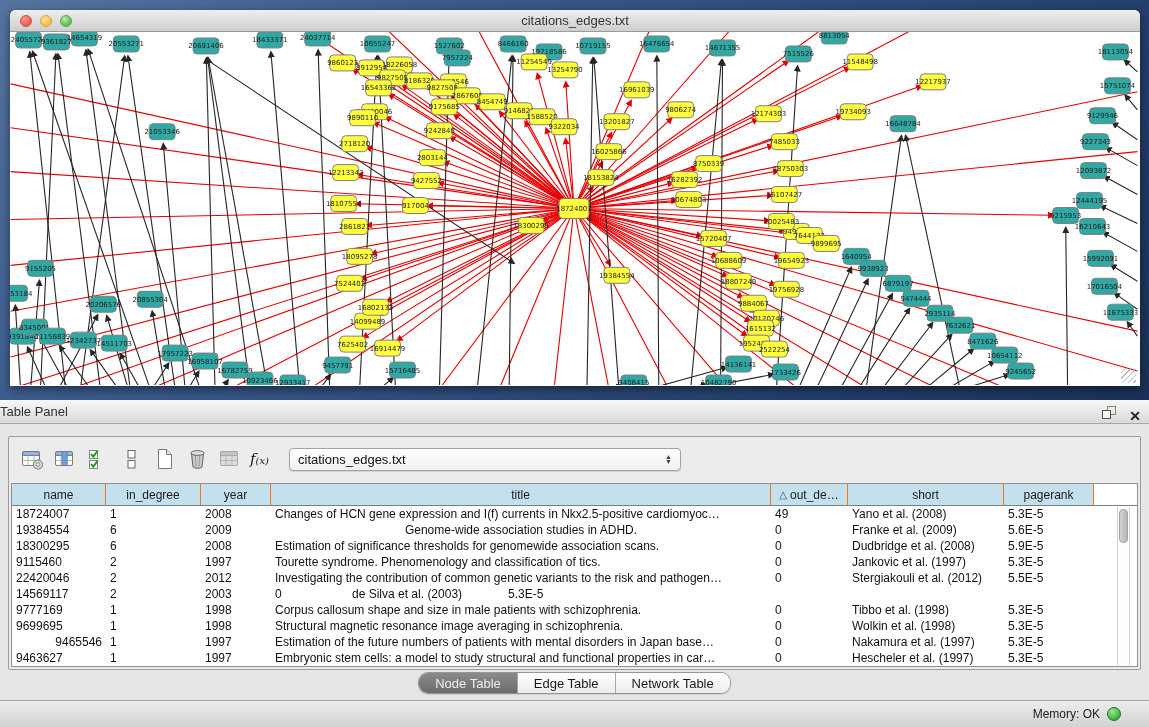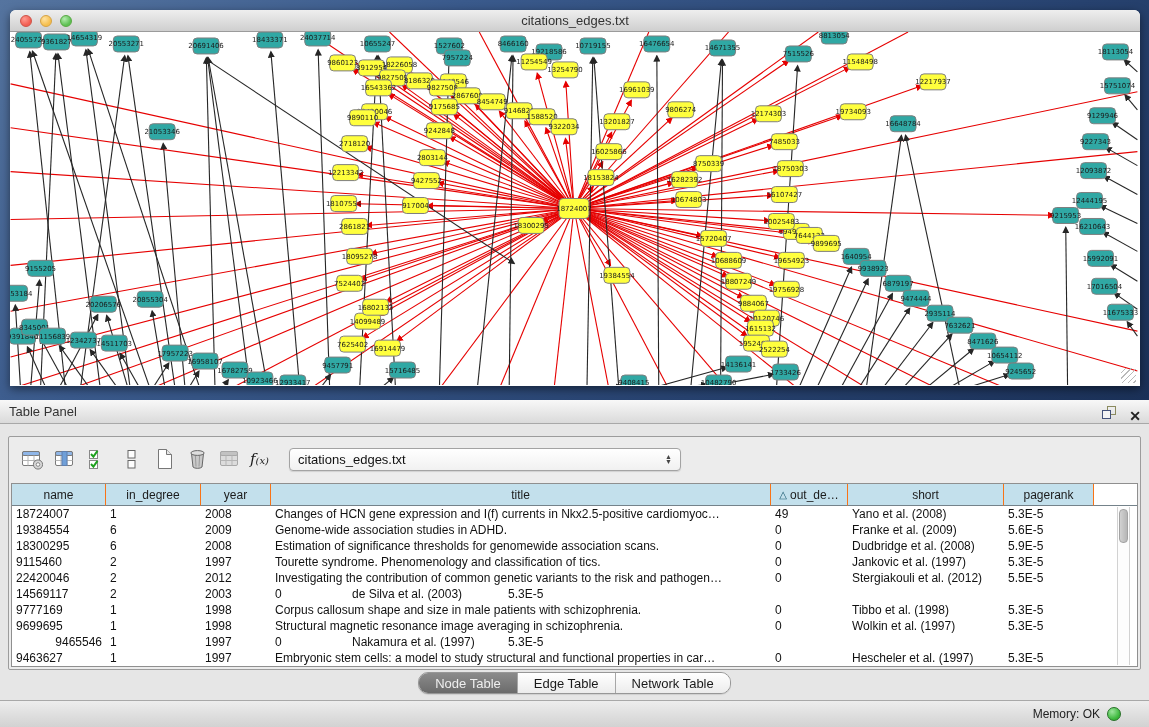--- a/index.html
+++ b/index.html
@@ -26,21 +26,21 @@
 
   .edge-r { stroke:#e60000; stroke-width:1.1; }
   .edge-k { stroke:#262626; stroke-width:1.1; }
   .nodebox { stroke:#7e7e7e; stroke-width:1; }
   .nodelbl { font-family:"DejaVu Sans",sans-serif; font-size:7px; fill:#1b1b1b; text-anchor:middle; pointer-events:none; }
 
   
   .bottom-region { position:absolute; left:0; top:400px; width:1149px; height:327px; background:#e6e6e6; }
   .panel-header { position:absolute; left:0; top:0; width:100%; height:24px;
     background:linear-gradient(#f8f8f8,#dadada); border-bottom:1px solid #a8a8a8;
-    font-size:13px; color:#333; line-height:24px; padding-left:9px; }
+    font-size:13px; color:#333; line-height:24px; padding-left:0; }
   .panel-header-icons { position:absolute; right:8px; top:4px; display:flex; align-items:center; gap:12px; }
   .close-x { font-size:14px; font-weight:bold; color:#222; line-height:16px; cursor:default; }
 
   .panel-box { position:absolute; left:8px; top:36px; width:1133px; height:234px;
     border:1px solid #9c9c9c; border-radius:2px; background:#ececec; }
   .toolbar { position:absolute; left:0; top:0; width:100%; height:44px; display:flex; align-items:center; padding-left:10px; }
   .tool-btn { width:25px; height:26px; margin-right:8px; display:flex; align-items:center; justify-content:center; background:transparent; border:none; }
   .fx-btn { font-family:"DejaVu Serif",serif; font-style:italic; font-size:15px; color:#1a1a1a; margin-right:6px; }
   .fx-btn .sm { font-size:10px; }
   .combo { margin-left:14px; width:392px; height:23px; border:1px solid #a3a3a3; border-radius:4px;
@@ -638,21 +638,21 @@
               <div class="td" style="width: 70px;">2008</div>
               <div class="td" style="width: 500px;">Changes of HCN gene expression and I(f) currents in Nkx2.5-positive cardiomyoc…</div>
               <div class="td" style="width: 77px;">49</div>
               <div class="td" style="width: 156px;">Yano et al. (2008)</div>
               <div class="td" style="width: 90px;">5.3E-5</div>
             </div>
             <div class="tr">
               <div class="td" style="width: 94px;">19384554</div>
               <div class="td" style="width: 95px;">6</div>
               <div class="td" style="width: 70px;">2009</div>
-              <div class="td" style="width: 500px;">Genome-wide association studies in ADHD.</div>
+              <div class="td" style="width: 500px; text-align: center;">Genome-wide association studies in ADHD.</div>
               <div class="td" style="width: 77px;">0</div>
               <div class="td" style="width: 156px;">Franke et al. (2009)</div>
               <div class="td" style="width: 90px;">5.6E-5</div>
             </div>
             <div class="tr">
               <div class="td" style="width: 94px;">18300295</div>
               <div class="td" style="width: 95px;">6</div>
               <div class="td" style="width: 70px;">2008</div>
               <div class="td" style="width: 500px;">Estimation of significance thresholds for genomewide association scans.</div>
               <div class="td" style="width: 77px;">0</div>
@@ -693,27 +693,28 @@
               <div class="td" style="width: 77px;">0</div>
               <div class="td" style="width: 156px;">Tibbo et al. (1998)</div>
               <div class="td" style="width: 90px;">5.3E-5</div>
             </div>
             <div class="tr">
               <div class="td" style="width: 94px;">9699695</div>
               <div class="td" style="width: 95px;">1</div>
               <div class="td" style="width: 70px;">1998</div>
               <div class="td" style="width: 500px;">Structural magnetic resonance image averaging in schizophrenia.</div>
               <div class="td" style="width: 77px;">0</div>
-              <div class="td" style="width: 156px;">Wolkin et al. (1997)</div>
+              <div class="td" style="width: 156px;">Wolkin et al. (1998)</div>
               <div class="td" style="width: 90px;">5.3E-5</div>
             </div>
             <div class="tr">
               <div class="td" style="width: 94px; text-align: right;">9465546</div>
               <div class="td" style="width: 95px;">1</div>
               <div class="td" style="width: 70px;">1997</div>
+              <div class="td" style="width: 500px;">Estimation of the future numbers of patients with mental disorders in Japan base…</div>
               <div class="td" style="width: 77px;">0</div>
               <div class="td" style="width: 156px;">Nakamura et al. (1997)</div>
               <div class="td" style="width: 90px;">5.3E-5</div>
             </div>
             <div class="tr">
               <div class="td" style="width: 94px;">9463627</div>
               <div class="td" style="width: 95px;">1</div>
               <div class="td" style="width: 70px;">1997</div>
               <div class="td" style="width: 500px;">Embryonic stem cells: a model to study structural and functional properties in car…</div>
               <div class="td" style="width: 77px;">0</div>

